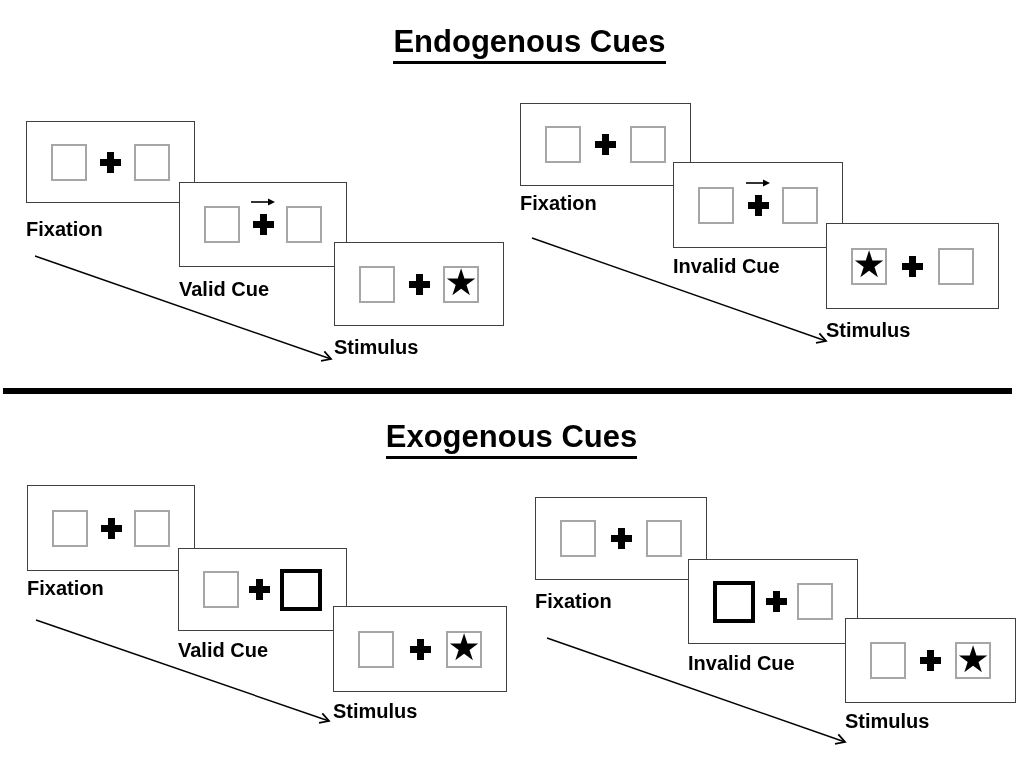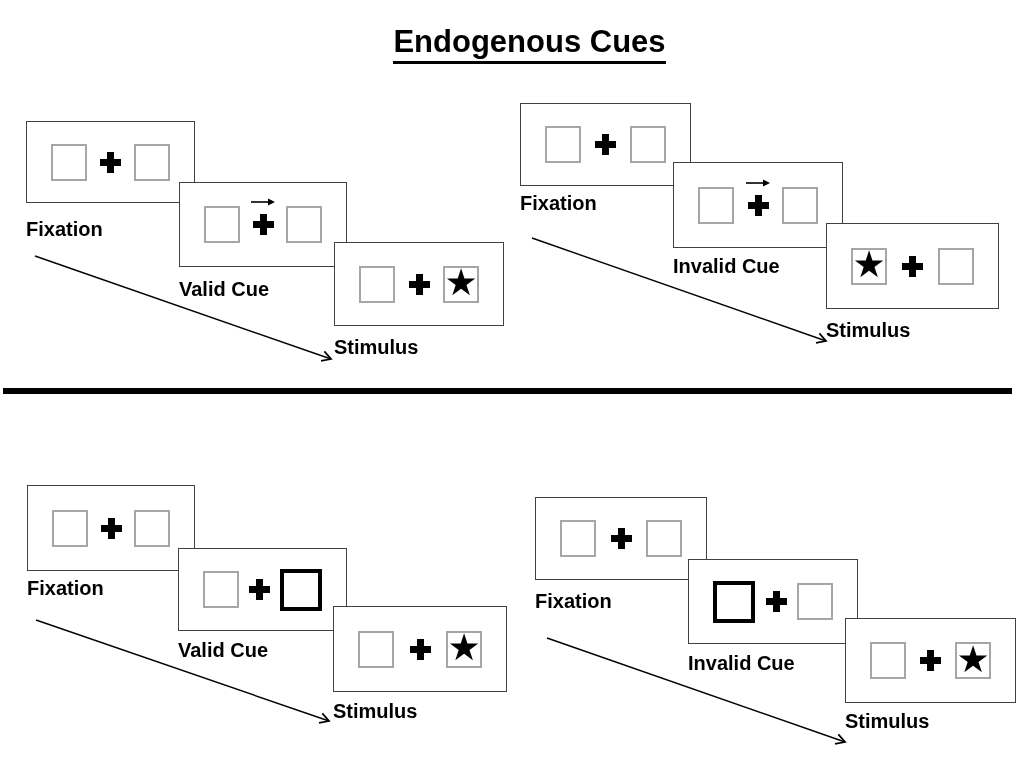--- a/index.html
+++ b/index.html
@@ -42,20 +42,23 @@
   }
   .arrows { position:absolute; left:0; top:0; pointer-events:none; }
 </style>
 </head>
 <body>
 
 <div class="stage">
 
   <div class="title" style="top:24px;padding-left:36px;">
     <span class="u">Endogenous Cues</span>
+  </div>
+  <div class="title" style="top:419px;">
+    <span class="u">Exogenous Cues</span>
   </div>
 
   <div class="divider"></div>
 
   <div class="panel" style="left:26px;top:121px;width:169px;height:82px;">
     <span class="sq"></span>
     <span class="center-stack">
       <span class="plus"></span>
     </span>
     <span class="sq"></span>

